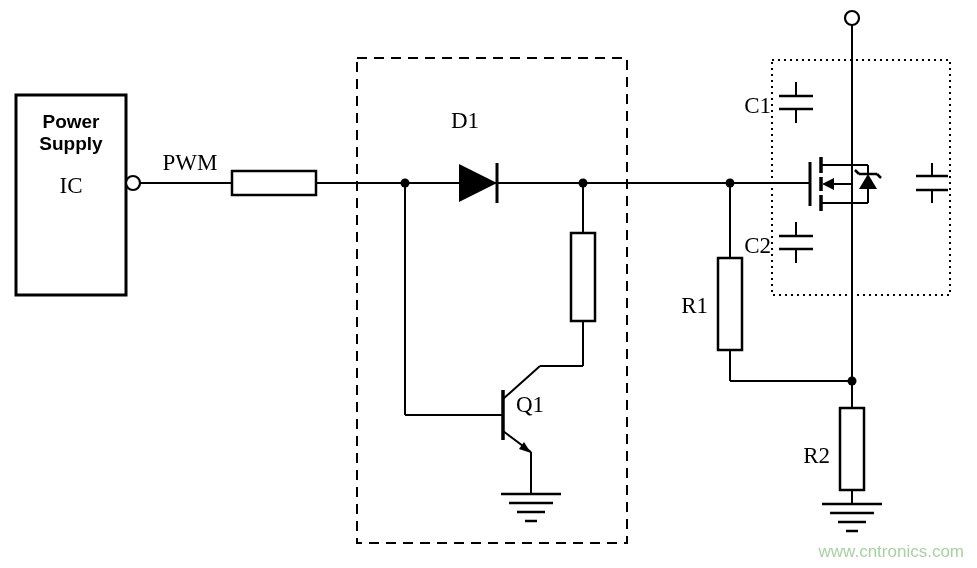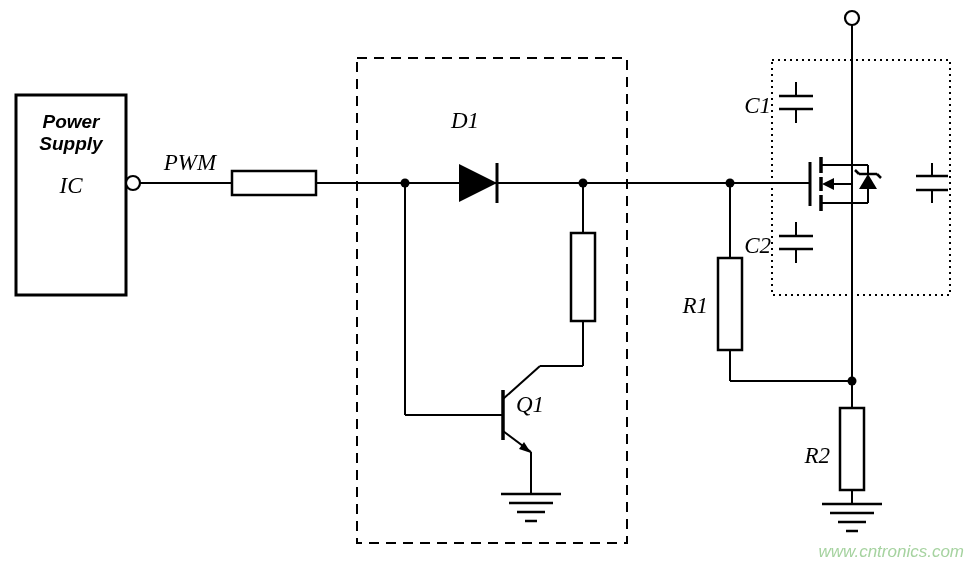--- a/index.html
+++ b/index.html
@@ -1,16 +1,16 @@
 <!DOCTYPE html>
 <html><head>
 <meta charset="utf-8">
 <style>
   html,body{margin:0;padding:0;background:#ffffff;}
-  .canvas{width:977px;height:568px;background:#ffffff;position:relative;overflow:hidden;font-style:italic;}
+  .canvas{width:977px;height:568px;background:#ffffff;position:relative;overflow:hidden;}
   svg{display:block;}
   .lbl{font-family:"Liberation Serif",serif;font-size:23px;fill:#000;}
   .ps-bold{font-family:"Liberation Sans",sans-serif;font-weight:bold;font-size:19px;fill:#000;}
   .watermark{font-family:"Liberation Sans",sans-serif;font-size:17px;}
   .wire{stroke:#000;stroke-width:2;fill:none;}
   .comp{stroke:#000;stroke-width:2.5;fill:#ffffff;}
   .bar{stroke:#000;stroke-width:3;fill:none;}
   .bar-thick{stroke:#000;stroke-width:3.5;fill:none;}
   .plate{stroke:#000;stroke-width:2.5;fill:none;}
   .gnd{stroke:#000;stroke-width:2.5;fill:none;}

